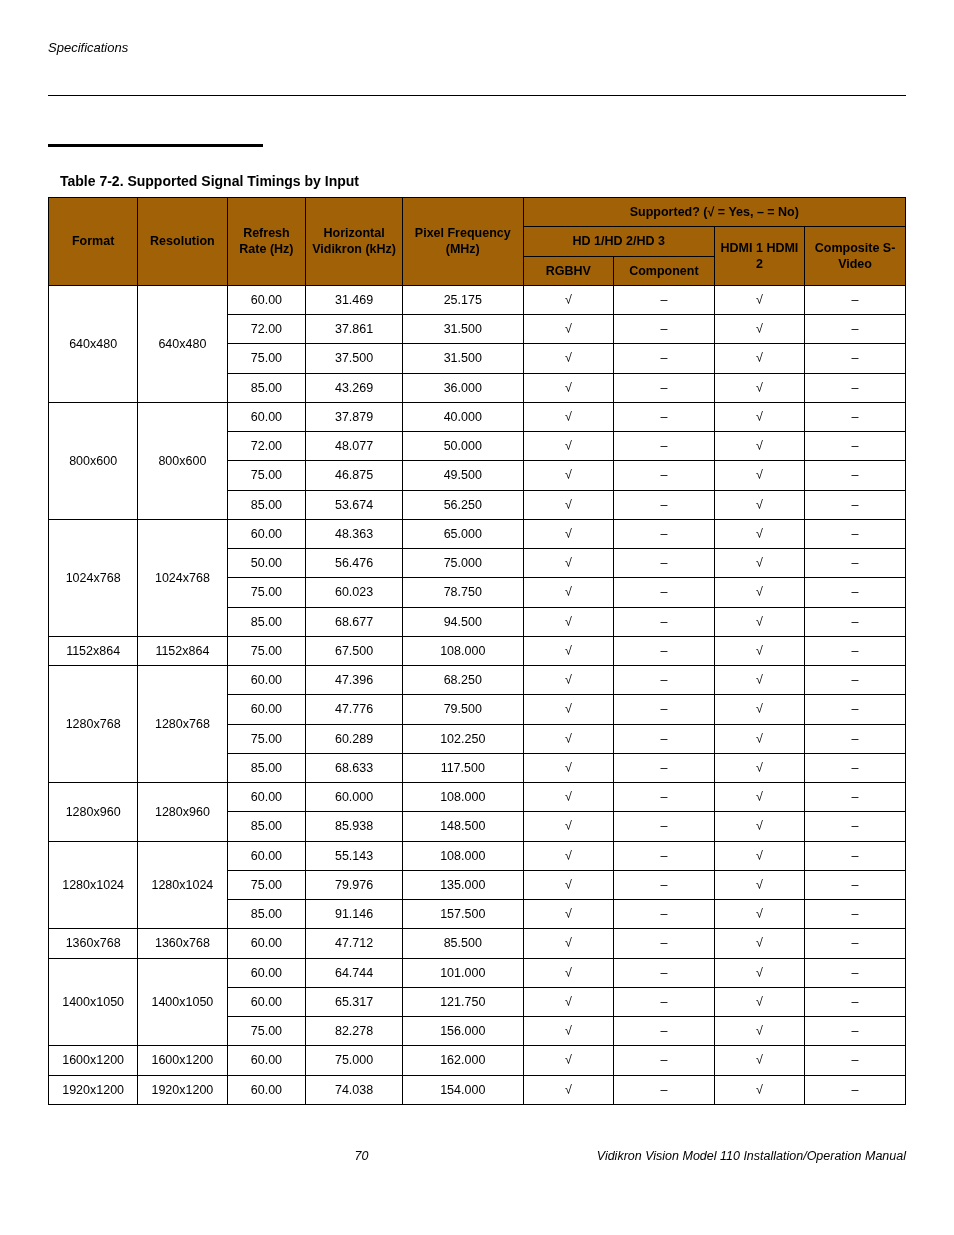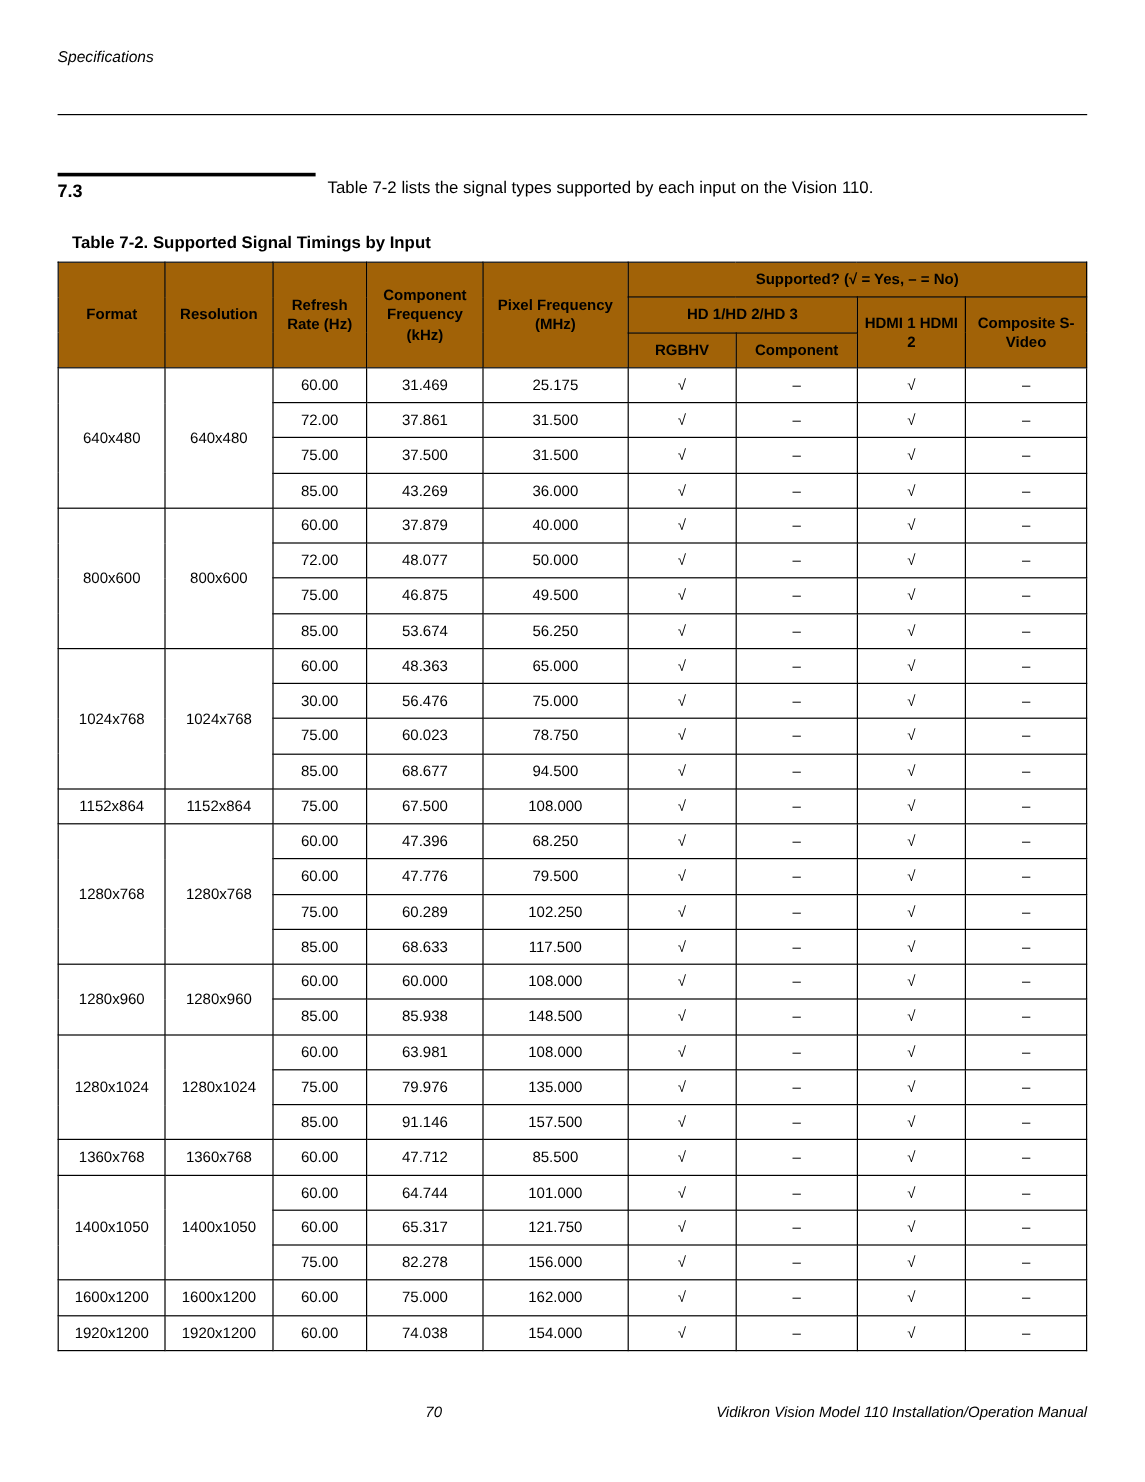--- a/index.html
+++ b/index.html
@@ -97,23 +97,21 @@
   </style>
 </head>
 <body>
 
 <div class="header-label">Specifications</div>
 <hr class="header-rule">
 
 <div class="section-head-wrap">
   <div class="section-head-left">
     <hr class="thick-rule">
-    <div class="section-number">7.3</div>
   </div>
-  <div class="section-intro">Table 7-2 lists the signal types supported by each input on the Vision 110.</div>
 </div>
 
 <div class="table-caption">Table 7-2. Supported Signal Timings by Input</div>
 
 <table class="timings">
   <colgroup>
     <col class="c-format">
       <col class="c-res">
       <col class="c-refresh">
       <col class="c-hfreq">
@@ -121,21 +119,21 @@
     <col class="c-rgbhv">
       <col class="c-comp">
       <col class="c-hdmi">
       <col class="c-composite">
   </colgroup>
   <thead>
     <tr>
       <th rowspan="3">Format</th>
       <th rowspan="3">Resolution</th>
       <th rowspan="3">Refresh Rate (Hz)</th>
-      <th rowspan="3">Component Frequency (kHz)</th>
+      <th rowspan="3">Horizontal Vidikron (kHz)</th>
       <th rowspan="3">Pixel Frequency (MHz)</th>
       <th colspan="4">Supported? (√ = Yes, – = No)</th>
     </tr>
     <tr>
       <th colspan="2">HD 1/HD 2/HD 3</th>
       <th rowspan="2">HDMI 1 HDMI 2</th>
       <th rowspan="2">Composite S-Video</th>
     </tr>
     <tr>
       <th>RGBHV</th>
@@ -224,21 +222,21 @@
         <td rowspan="4">1024x768</td>
         <td>60.00</td>
         <td>48.363</td>
         <td>65.000</td>
         <td>√</td>
         <td>–</td>
         <td>√</td>
         <td>–</td>
       </tr>
       <tr>
-        <td>30.00</td>
+        <td>50.00</td>
         <td>56.476</td>
         <td>75.000</td>
         <td>√</td>
         <td>–</td>
         <td>√</td>
         <td>–</td>
       </tr>
       <tr>
         <td>75.00</td>
         <td>60.023</td>
@@ -323,21 +321,21 @@
         <td>148.500</td>
         <td>√</td>
         <td>–</td>
         <td>√</td>
         <td>–</td>
       </tr>
       <tr>
         <td rowspan="3">1280x1024</td>
         <td rowspan="3">1280x1024</td>
         <td>60.00</td>
-        <td>63.981</td>
+        <td>55.143</td>
         <td>108.000</td>
         <td>√</td>
         <td>–</td>
         <td>√</td>
         <td>–</td>
       </tr>
       <tr>
         <td>75.00</td>
         <td>79.976</td>
         <td>135.000</td>

